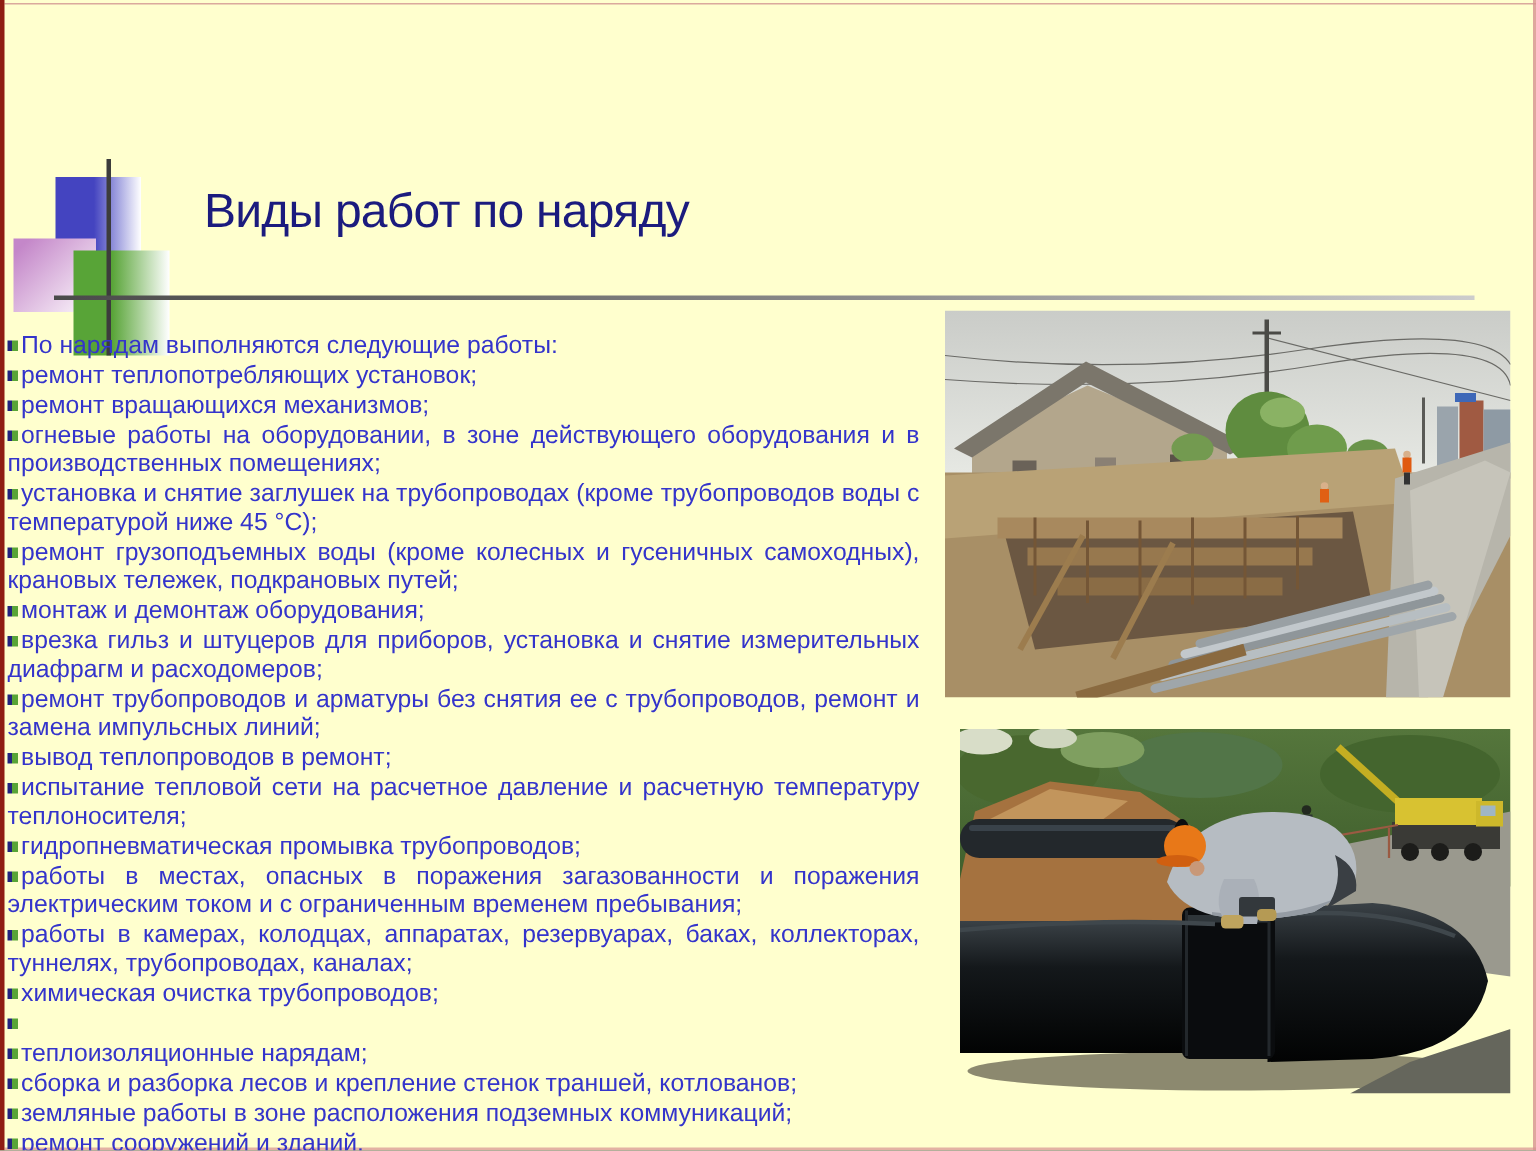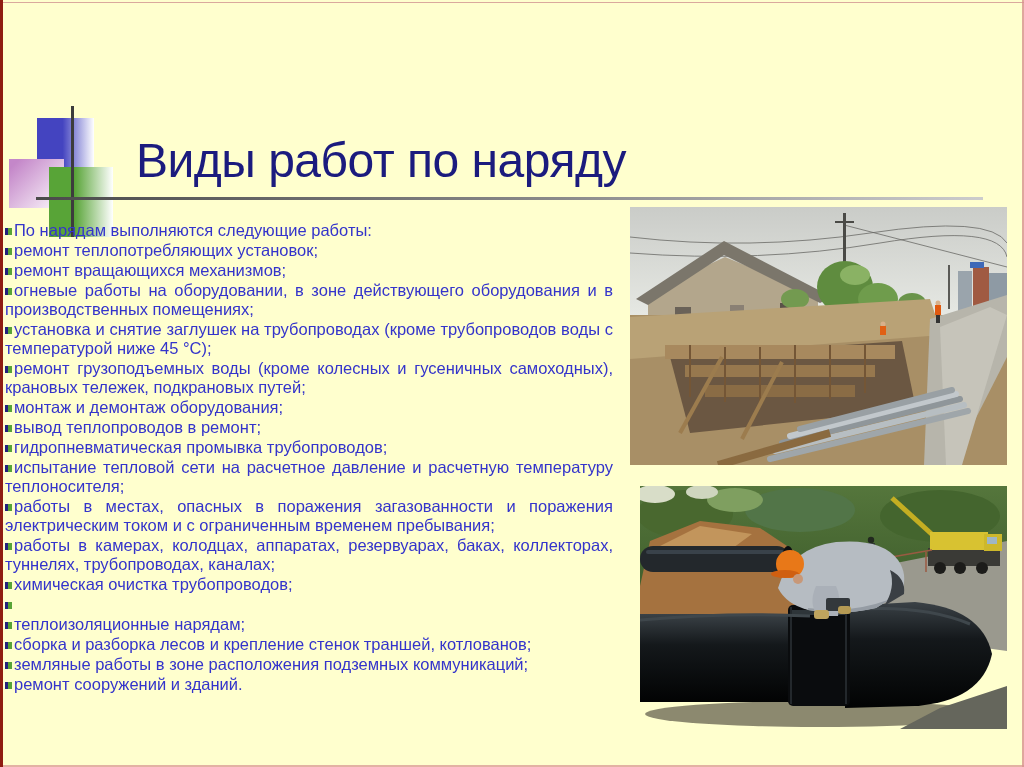--- a/index.html
+++ b/index.html
@@ -20,21 +20,21 @@
   .sq-pink{position:absolute;left:9px;top:159px;width:55px;height:49px;
     background:linear-gradient(135deg,#C487C9 10%,#F7EEF7 90%);}
   .sq-green{position:absolute;left:49px;top:167px;width:64px;height:70px;
     background:linear-gradient(90deg,#58A437 40%,#ffffff 100%);}
   .v-line{position:absolute;left:71px;top:106px;width:3px;height:131px;background:#3C3C3C;}
   .h-rule{position:absolute;left:36px;top:197px;width:947px;height:3px;
     background:linear-gradient(90deg,#4A4A4A 0%,#8a8a8a 55%,#cccccc 100%);}
 
   .title{
     position:absolute;left:136px;top:101px;width:860px;
-    font-size:48px;font-weight:500;color:#1B1B7E;letter-spacing:-.5px;white-space:nowrap;
+    font-size:32px;font-weight:500;color:#1B1B7E;letter-spacing:-.5px;white-space:nowrap;
   }
 
   
   .bullets{
     position:absolute;left:5px;top:221px;width:608px;
     margin:0;padding:0;list-style:none;
     font-size:16.5px;line-height:19px;color:#3434CB;
     text-align:justify;
   }
   .bullets li{margin:0 0 1px 0;}
@@ -76,27 +76,29 @@
       <li><span class="sq-bullet"></span><span>ремонт вращающихся механизмов;</span></li>
 
       <li><span class="sq-bullet"></span><span>огневые работы на оборудовании, в зоне действующего оборудования и в производственных помещениях;</span></li>
 
       <li><span class="sq-bullet"></span><span>установка и снятие заглушек на трубопроводах (кроме трубопроводов воды с температурой ниже 45 °С);</span></li>
 
       <li><span class="sq-bullet"></span><span>ремонт грузоподъемных воды (кроме колесных и гусеничных самоходных), крановых тележек, подкрановых путей;</span></li>
 
       <li><span class="sq-bullet"></span><span>монтаж и демонтаж оборудования;</span></li>
 
-
+      <li><span class="sq-bullet"></span><span>врезка гильз и штуцеров для приборов, установка и снятие измерительных диафрагм и расходомеров;</span></li>
+
+      <li><span class="sq-bullet"></span><span>ремонт трубопроводов и арматуры без снятия ее с трубопроводов, ремонт и замена импульсных линий;</span></li>
 
       <li><span class="sq-bullet"></span><span>вывод теплопроводов в ремонт;</span></li>
 
+      <li><span class="sq-bullet"></span><span>испытание тепловой сети на расчетное давление и расчетную температуру теплоносителя;</span></li>
+
       <li><span class="sq-bullet"></span><span>гидропневматическая промывка трубопроводов;</span></li>
-
-      <li><span class="sq-bullet"></span><span>испытание тепловой сети на расчетное давление и расчетную температуру теплоносителя;</span></li>
 
       <li><span class="sq-bullet"></span><span>работы в местах, опасных в поражения загазованности и поражения электрическим током и с ограниченным временем пребывания;</span></li>
 
       <li><span class="sq-bullet"></span><span>работы в камерах, колодцах, аппаратах, резервуарах, баках, коллекторах, туннелях, трубопроводах, каналах;</span></li>
 
       <li><span class="sq-bullet"></span><span>химическая очистка трубопроводов;</span></li>
 
       <li><span class="sq-bullet"></span></li>
 
       <li><span class="sq-bullet"></span><span>теплоизоляционные нарядам;</span></li>

